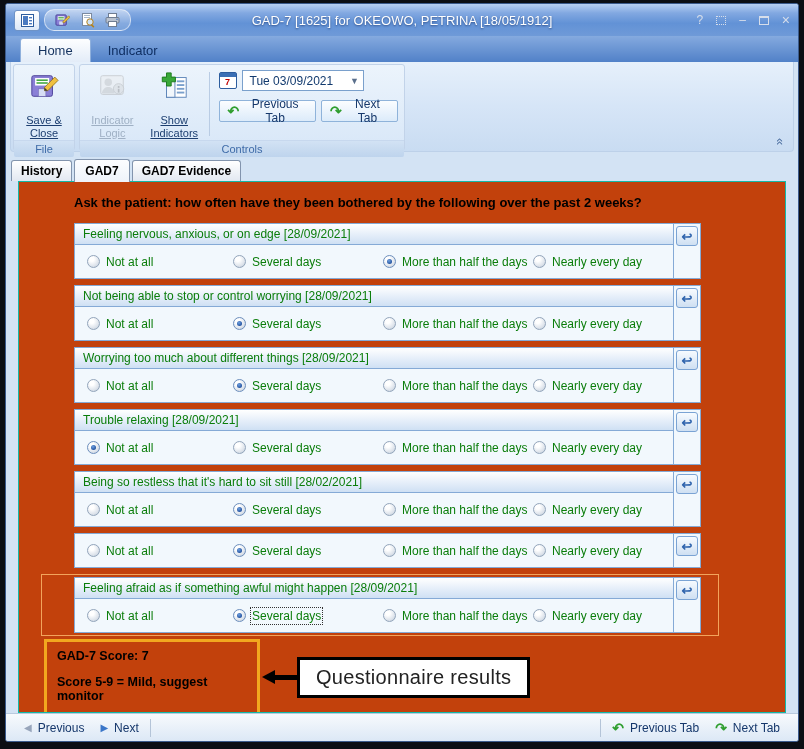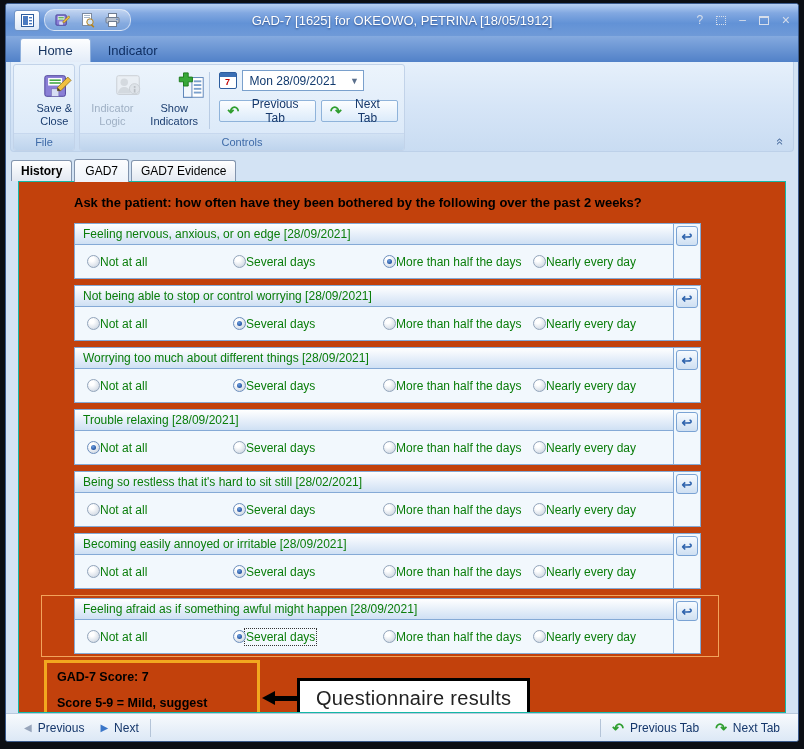--- a/index.html
+++ b/index.html
@@ -37,23 +37,23 @@
   
   .ribbon-body { height:90px; flex:0 0 90px; margin:0 4px; position:relative;
     background:linear-gradient(180deg,#e6f0fb 0%,#d6e5f7 50%,#c9dcf2 100%);
     border:1px solid #bdd1e9; border-top:none; border-radius:0 0 4px 4px;
     display:flex; padding:2px 2px 0 2px; }
   .rgroup { display:flex; flex-direction:column; border:1px solid #c2d3e9; border-radius:3px;
     background:linear-gradient(#ecf4fc,#d8e7f8); margin-right:4px; }
   .rgroup-body { flex:1; display:flex; align-items:stretch; padding:3px 2px 0; }
   .rgroup-label { height:17px; line-height:16px; font-size:11px; color:#3e6ba8; text-align:center;
     background:linear-gradient(#d2e2f4,#bed4ed); border-radius:0 0 2px 2px; border-top:1px solid #c7d8ee; }
-  .big-btn { display:flex; flex-direction:column; align-items:flex-end; justify-content:flex-start;
-    gap:1px; border:none; background:transparent; cursor:pointer; font-family:inherit;
-    font-size:11px; line-height:13px; color:#1c3e70; padding-top:3px; }
+  .big-btn { display:flex; flex-direction:column; align-items:center; justify-content:flex-start;
+    gap:13px; border:none; background:transparent; cursor:pointer; font-family:inherit;
+    font-size:11px; line-height:13px; color:#1c3e70; padding-top:3px;text-decoration:underline; }
   .big-btn.disabled { color:#9fb0c4; cursor:default; }
   .big-btn.disabled svg { opacity:.45; filter:grayscale(1); }
   .vsep { width:1px; background:#b9cce4; margin:4px 3px; }
   .date-col { display:flex; flex-direction:column; padding:2px 4px 0 6px; }
   .date-row { display:flex; align-items:center; gap:5px; }
   .date-combo { width:122px; height:21px; background:#ffffff; border:1px solid #7aa0cc;
     display:flex; align-items:center; font-size:12px; color:#123a6e; padding-left:7px; cursor:pointer; }
   .date-caret { margin-left:auto; width:16px; text-align:center; color:#5a6f8c; font-size:9px; }
   .tabnav-row { display:flex; gap:5px; margin-top:9px; }
   .nav-btn { height:22px; display:flex; align-items:center; gap:4px; padding:0 8px;
@@ -64,38 +64,38 @@
     transform:rotate(90deg); cursor:pointer; letter-spacing:-2px; }
   .cal-ic { width:18px; height:17px; position:relative; background:#fff; border:1px solid #2d5d9e;
     border-radius:2px; cursor:pointer; }
   .cal-ic .cal-top { position:absolute; top:0; left:0; right:0; height:4px; background:#3a6fb5; }
   .cal-ic .cal-day { position:absolute; left:0; right:0; top:4px; text-align:center;
     font-size:9px; font-weight:bold; color:#c00000; line-height:11px; }
 
   
   .page-tabs { height:29px; flex:0 0 29px; display:flex; align-items:flex-end; padding-left:5px; position:relative; z-index:3; }
   .ptab { font-size:12px; color:#000; padding:3px 9px 3px; background:linear-gradient(#ffffff,#e2e8f1);
-    border:1px solid #8294ad; border-bottom:none; border-radius:3px 3px 0 0; margin-right:2px; cursor:pointer; }
+    border:1px solid #8294ad; border-bottom:none; border-radius:3px 3px 0 0; margin-right:2px; cursor:pointer;font-weight:bold; }
   .ptab.bold { font-weight:bold; }
   .ptab.sel { padding:4px 10px 4px; margin-bottom:-1px; background:linear-gradient(#fcfdff,#eef3fa); position:relative; z-index:4; }
 
   
   .content { flex:1 1 auto; margin:0 12px; border:1px solid #14b8a6; background:#c2410c;
     position:relative; z-index:1; overflow:hidden; }
   .instruction { margin:13px 0 0 55px; font-size:13px; font-weight:bold; color:#000; }
   .questions { margin-top:13px; }
   .qrow { margin:0 0 6px 55px; }
   .qpanel { width:627px; border:1px solid #85aad6; background:#f2f8fd; display:flex; }
   .qmain { width:600px; border-right:1px solid #85aad6; }
   .qheader { height:21px; line-height:21px; padding-left:8px;
     background:linear-gradient(#ffffff,#cfe0f4); border-bottom:1px solid #85aad6;
     color:#0a7d0a; font-size:12px; white-space:nowrap; overflow:hidden; }
   .qopts { height:33px; display:grid; grid-template-columns:146px 150px 150px auto;
     align-items:center; padding-left:12px; }
-  .opt { display:flex; align-items:center; gap:0; cursor:pointer; }
+  .opt { display:flex; align-items:center; gap:6px; cursor:pointer; }
   .optlabel { color:#0a7d0a; font-size:12px; white-space:nowrap; }
   .optlabel.focused { outline:1px dotted #333; outline-offset:1px; }
   .radio { width:13px; height:13px; flex:0 0 13px; border-radius:50%;
     background:radial-gradient(circle at 35% 30%, #ffffff 20%, #d9e0e9 70%, #aab8c8);
     border:1px solid #93a5bb; position:relative; }
   .radio.sel { border-color:#6d8fbd; }
   .radio.sel::after { content:""; position:absolute; inset:3px; border-radius:50%;
     background:radial-gradient(circle at 40% 35%, #6ea0e0, #1f4e9c 75%); }
   .qside { width:26px; display:flex; justify-content:center; align-items:flex-start; background:#f2f8fd; }
   .jump-btn { width:22px; height:20px; margin-top:2px; border:1px solid #7aa3d4; border-radius:3px;
@@ -241,21 +241,21 @@
           <span style="text-align:center;">Show Indicators</span>
         </button>
         <div class="vsep"></div>
         <div class="date-col">
           <div class="date-row">
             <span class="cal-ic">
               <span class="cal-top"></span>
               <span class="cal-day">7</span>
             </span>
             <div class="date-combo">
-              <span>Mon 28/09/2021</span>
+              <span>Tue 03/09/2021</span>
               <span class="date-caret">▼</span>
             </div>
           </div>
           <div class="tabnav-row">
             <button class="nav-btn">
               <span class="green-arrow">↶</span>
               <span>Previous Tab</span>
             </button>
             <button class="nav-btn">
               <span class="green-arrow">↷</span>
@@ -424,21 +424,20 @@
     <div class="qside">
       <button class="jump-btn">
         <span class="jump-ic">↩</span>
       </button>
     </div>
   </div>
 </div>
         <div class="qrow">
   <div class="qpanel">
     <div class="qmain">
-      <div class="qheader">Becoming easily annoyed or irritable [28/09/2021]</div>
       <div class="qopts">
                 <span class="opt">
                   <span class="radio"></span>
                   <span class="optlabel">Not at all</span>
                 </span>
                 <span class="opt">
                   <span class="radio sel"></span>
                   <span class="optlabel">Several days</span>
                 </span>
                 <span class="opt">

